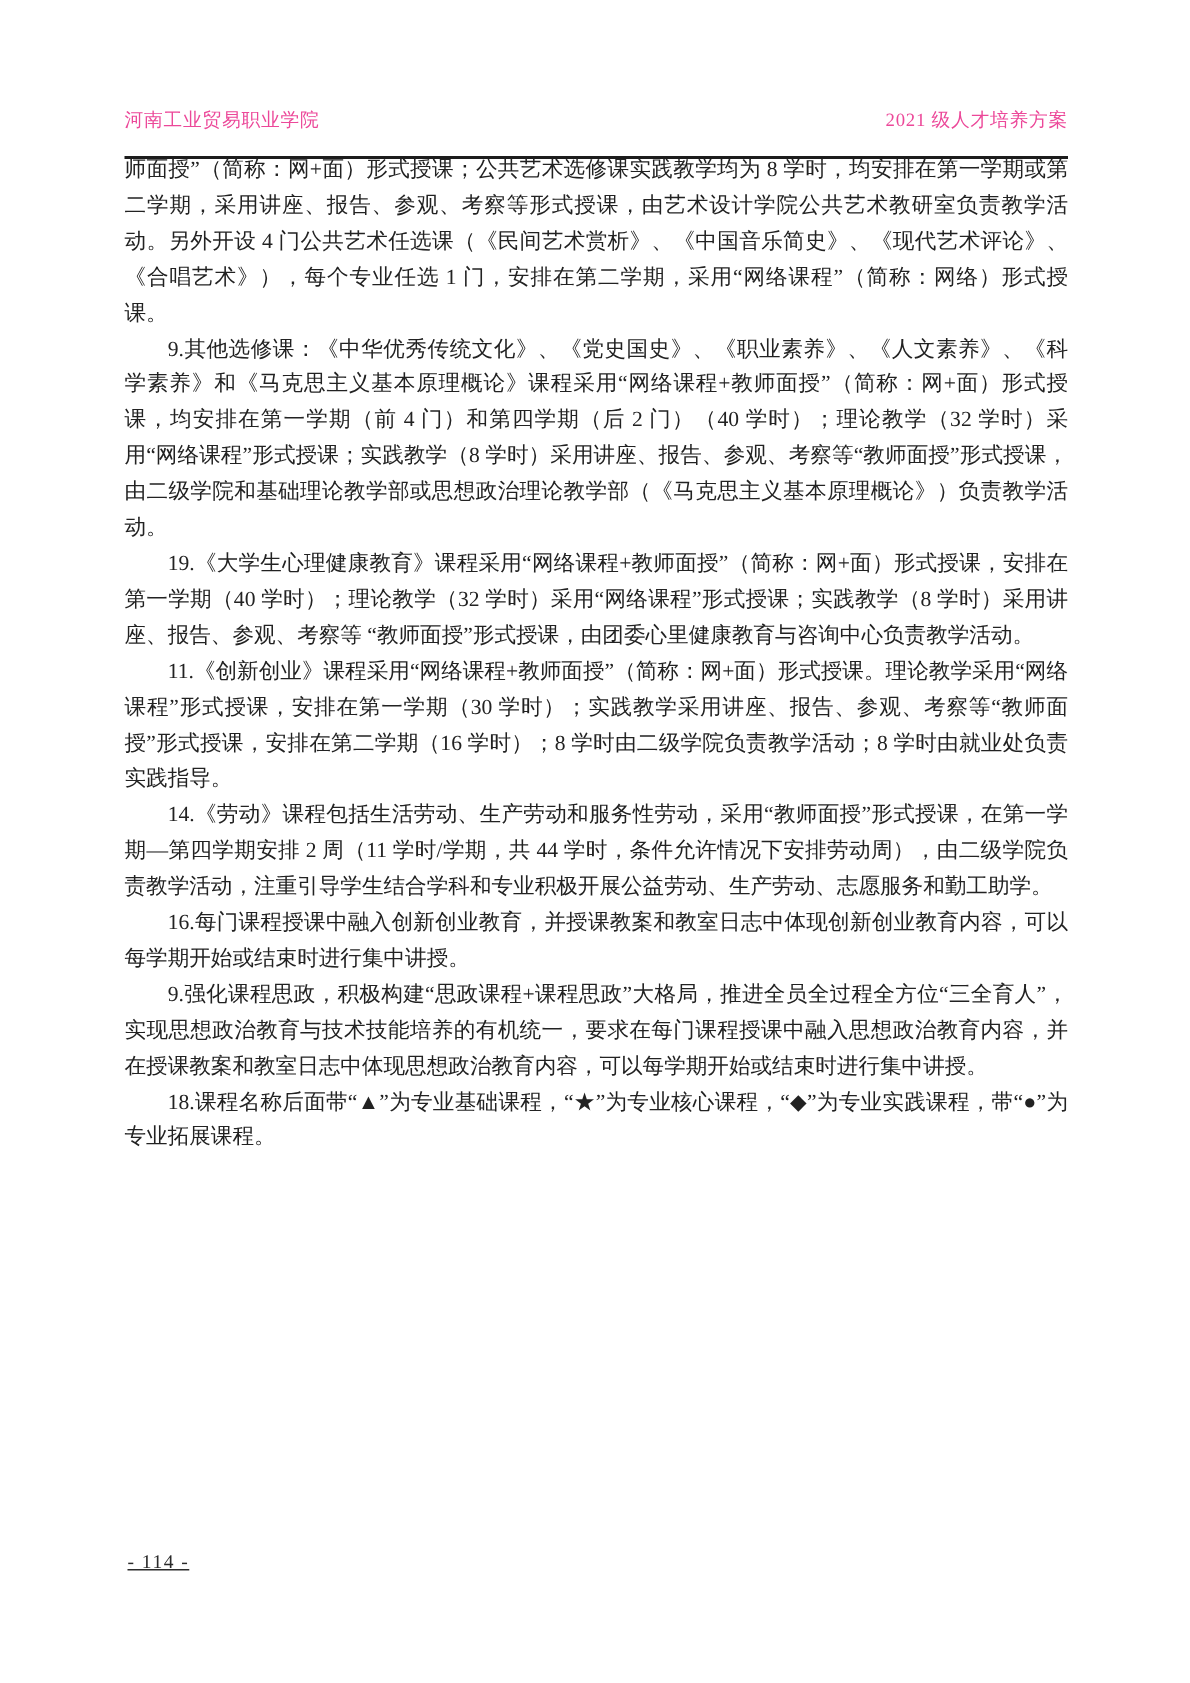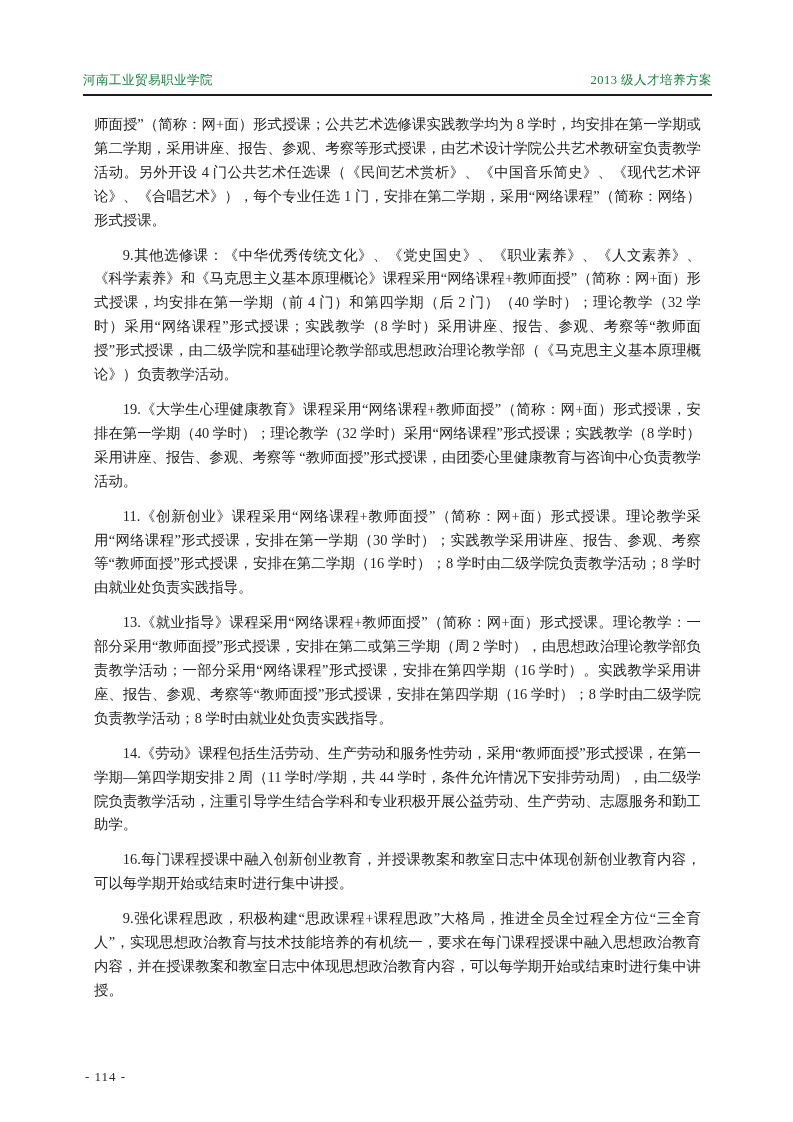--- a/index.html
+++ b/index.html
@@ -15,69 +15,70 @@
   .page-header {
     position: absolute;
     left: 83px;
     right: 81px;
     top: 72px;
     display: flex;
     justify-content: space-between;
     align-items: baseline;
     font-size: 12.5px;
     letter-spacing: 0.5px;
-    padding-bottom: 5px;
+    padding-bottom: 15px;
     border-bottom: 2px solid #1c1c1c;
-    color: #15803d;
+    color: #ec4899;
   }
   .page-body {
     position: absolute;
     left: 83px;
     right: 81px;
     top: 102px;
     font-size: 14.4px;
     line-height: 23.9px;
     text-align: justify;
     text-justify: inter-ideograph;
     color: #222222;
   }
   .page-body p {
-    margin: 11px;
+    margin: 0;
     text-indent: 2em;
   }
   .page-body p.no-indent {
     text-indent: 0;
   }
   .page-footer {
     position: absolute;
     left: 85px;
-    top: 1069px;
+    top: 1033px;
     font-size: 13px;
     letter-spacing: 1px;
     color: #2a2a2a;
+    text-decoration: underline;
   }
 </style>
 </head>
 <body>
 
 <div class="page">
 
   <header class="page-header">
     <span>河南工业贸易职业学院</span>
-    <span>2013 级人才培养方案</span>
+    <span>2021 级人才培养方案</span>
   </header>
 
   <main class="page-body">
     <p class="no-indent">师面授”（简称：网+面）形式授课；公共艺术选修课实践教学均为 8 学时，均安排在第一学期或第二学期，采用讲座、报告、参观、考察等形式授课，由艺术设计学院公共艺术教研室负责教学活动。另外开设 4 门公共艺术任选课（《民间艺术赏析》、《中国音乐简史》、《现代艺术评论》、《合唱艺术》），每个专业任选 1 门，安排在第二学期，采用“网络课程”（简称：网络）形式授课。</p>
     <p>9.其他选修课：《中华优秀传统文化》、《党史国史》、《职业素养》、《人文素养》、《科学素养》和《马克思主义基本原理概论》课程采用“网络课程+教师面授”（简称：网+面）形式授课，均安排在第一学期（前 4 门）和第四学期（后 2 门）（40 学时）；理论教学（32 学时）采用“网络课程”形式授课；实践教学（8 学时）采用讲座、报告、参观、考察等“教师面授”形式授课，由二级学院和基础理论教学部或思想政治理论教学部（《马克思主义基本原理概论》）负责教学活动。</p>
     <p>19.《大学生心理健康教育》课程采用“网络课程+教师面授”（简称：网+面）形式授课，安排在第一学期（40 学时）；理论教学（32 学时）采用“网络课程”形式授课；实践教学（8 学时）采用讲座、报告、参观、考察等 “教师面授”形式授课，由团委心里健康教育与咨询中心负责教学活动。</p>
     <p>11.《创新创业》课程采用“网络课程+教师面授”（简称：网+面）形式授课。理论教学采用“网络课程”形式授课，安排在第一学期（30 学时）；实践教学采用讲座、报告、参观、考察等“教师面授”形式授课，安排在第二学期（16 学时）；8 学时由二级学院负责教学活动；8 学时由就业处负责实践指导。</p>
-    <p>13.《就业指导》课程采用“网络课程+教师面授”（简称：网+面）形式授课。理论教学：一部分采用“教师面授”形式授课，安排在第二或第三学期（周 2 学时），由思想政治理论教学部负责教学活动；一部分采用“网络课程”形式授课，安排在第四学期（16 学时）。实践教学采用讲座、报告、参观、考察等“教师面授”形式授课，安排在第四学期（16 学时）；8 学时由二级学院负责教学活动；8 学时由就业处负责实践指导。</p>
     <p>14.《劳动》课程包括生活劳动、生产劳动和服务性劳动，采用“教师面授”形式授课，在第一学期—第四学期安排 2 周（11 学时/学期，共 44 学时，条件允许情况下安排劳动周），由二级学院负责教学活动，注重引导学生结合学科和专业积极开展公益劳动、生产劳动、志愿服务和勤工助学。</p>
     <p>16.每门课程授课中融入创新创业教育，并授课教案和教室日志中体现创新创业教育内容，可以每学期开始或结束时进行集中讲授。</p>
     <p>9.强化课程思政，积极构建“思政课程+课程思政”大格局，推进全员全过程全方位“三全育人”，实现思想政治教育与技术技能培养的有机统一，要求在每门课程授课中融入思想政治教育内容，并在授课教案和教室日志中体现思想政治教育内容，可以每学期开始或结束时进行集中讲授。</p>
+    <p>18.课程名称后面带“▲”为专业基础课程，“★”为专业核心课程，“◆”为专业实践课程，带“●”为专业拓展课程。</p>
   </main>
 
   <footer class="page-footer">
     <span>- 114 -</span>
   </footer>
 
 </div>
 
 </body></html>

